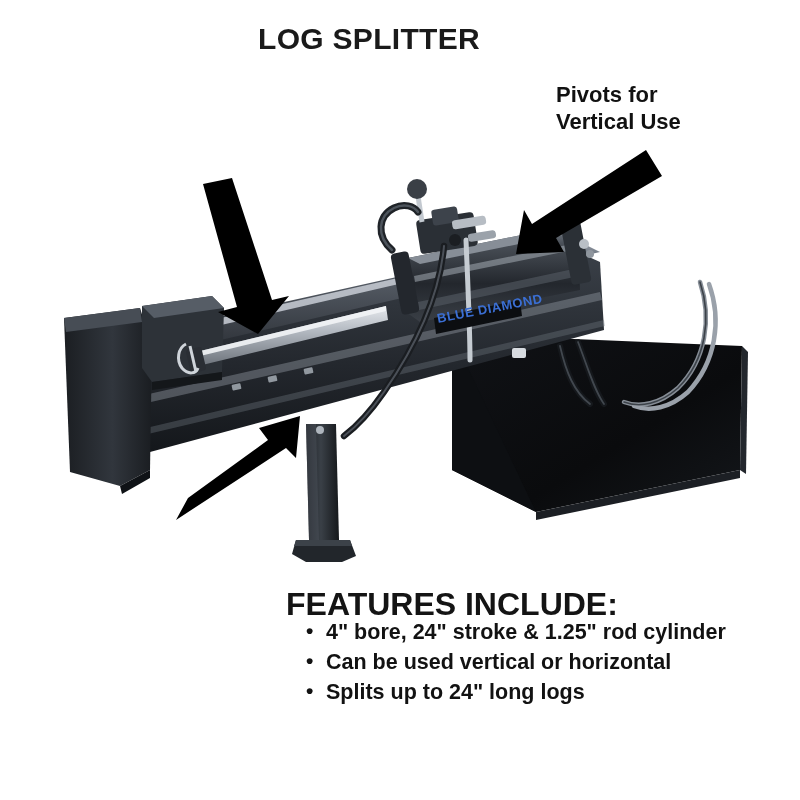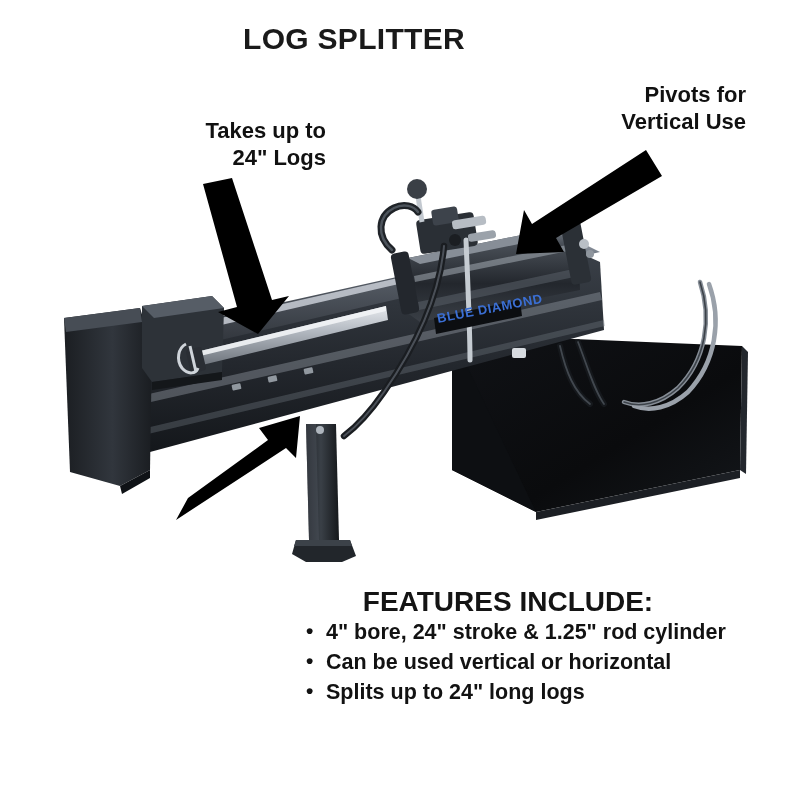--- a/index.html
+++ b/index.html
@@ -14,50 +14,49 @@
     position: relative;
     width: 800px;
     height: 800px;
     background: #ffffff;
     overflow: hidden;
   }
 
   
   .title {
     position: absolute;
-    left: 0;
+    left: 15px;
     top: 22px;
     width: 708px;
     text-align: center;
     font-size: 30px;
     font-weight: 700;
     letter-spacing: 0.3px;
     color: #1a1a1a;
   }
 
   .callout {
     position: absolute;
-    text-align: right;
+    text-align: left;
     font-size: 22px;
     font-weight: 700;
     line-height: 1.22;
     color: #111111;
     white-space: pre-line;
   }
   .callout-logs   { left: 112px; top: 118px; width: 214px; }
   .callout-pivots { left: 556px; top: 82px;  width: 190px; }
   .callout-cyl    { left: 44px;  top: 504px; width: 188px; }
 
   .features-title {
     position: absolute;
-    left: 258px;
+    left: 286px;
     top: 586px;
     width: 500px;
-    text-align: center;
-    font-size: 28px;
+    font-size: 32px;
     font-weight: 700;
     color: #141414;
   }
   .features-list {
     position: absolute;
     left: 278px;
     top: 618px;
     width: 500px;
     margin: 0;
     padding: 0 0 0 28px;
@@ -247,22 +246,20 @@
       <polygon points="646,150 662,176 556,238 564,252 516,254 524,210 532,224" fill="#000000"></polygon>
     </g>
 
     <g>
       <polygon points="176,520 188,498 268,440 259,428 300,416 296,458 286,448" fill="#000000"></polygon>
     </g>
   </svg>
 
   <div class="title">LOG SPLITTER</div>
 
-  <div class="callout callout-logs">Takes up to
-24" Logs</div>
 
   <div class="callout callout-pivots">Pivots for
 Vertical Use</div>
 
 
   <div class="features-title">FEATURES INCLUDE:</div>
 
   <ul class="features-list">
     <li>4" bore, 24" stroke &amp; 1.25" rod cylinder</li>
     <li>Can be used vertical or horizontal</li>

